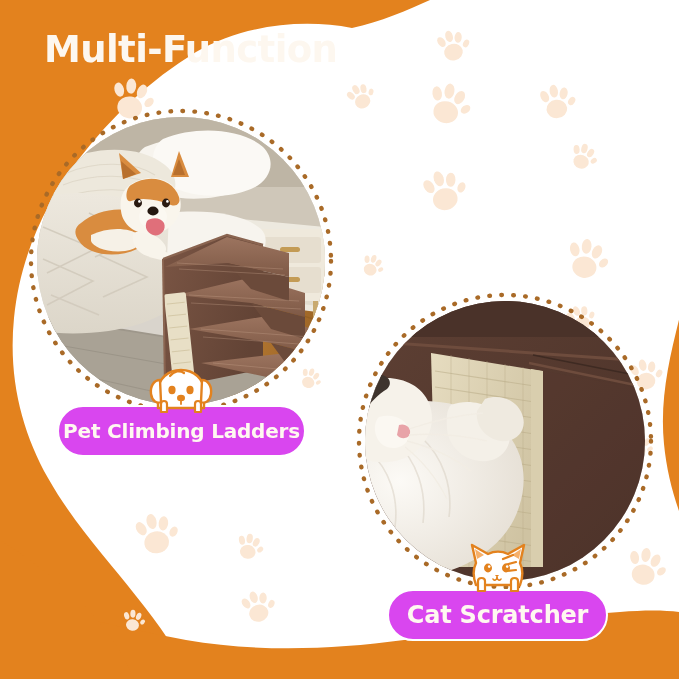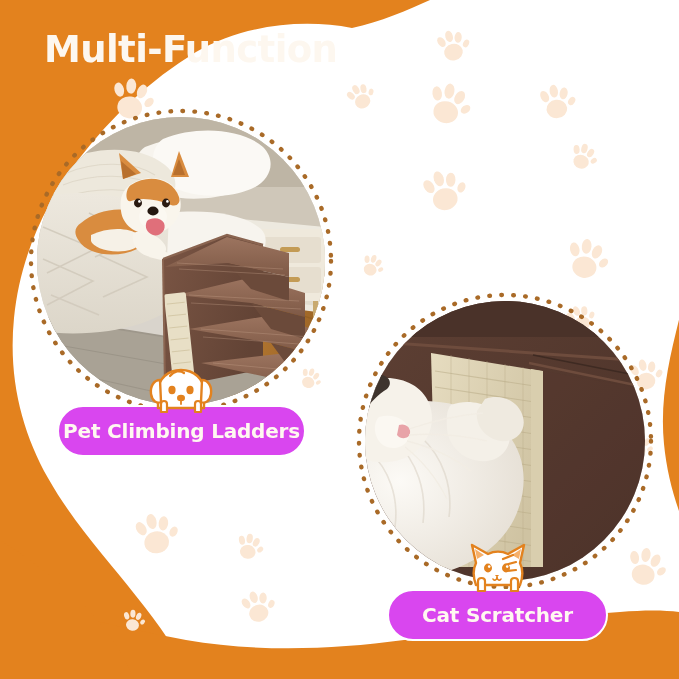--- a/index.html
+++ b/index.html
@@ -66,21 +66,21 @@
   }
   #pill-dog{
     left:57px;top:405px;
     width:249px;height:52px;
     font-size:20px;
     letter-spacing:-0.2px;
   }
   #pill-cat{
     left:387px;top:589px;
     width:221px;height:52px;
-    font-size:20px;
+    font-size:24px;
     letter-spacing:-0.2px;
   }
   .mascot{
     position:absolute;
     z-index:36;
     pointer-events:none;
   }
   #mascot-dog{left:148px;top:368px;width:66px;height:46px;}
   #mascot-cat{left:467px;top:541px;width:62px;height:52px;}
 </style>

